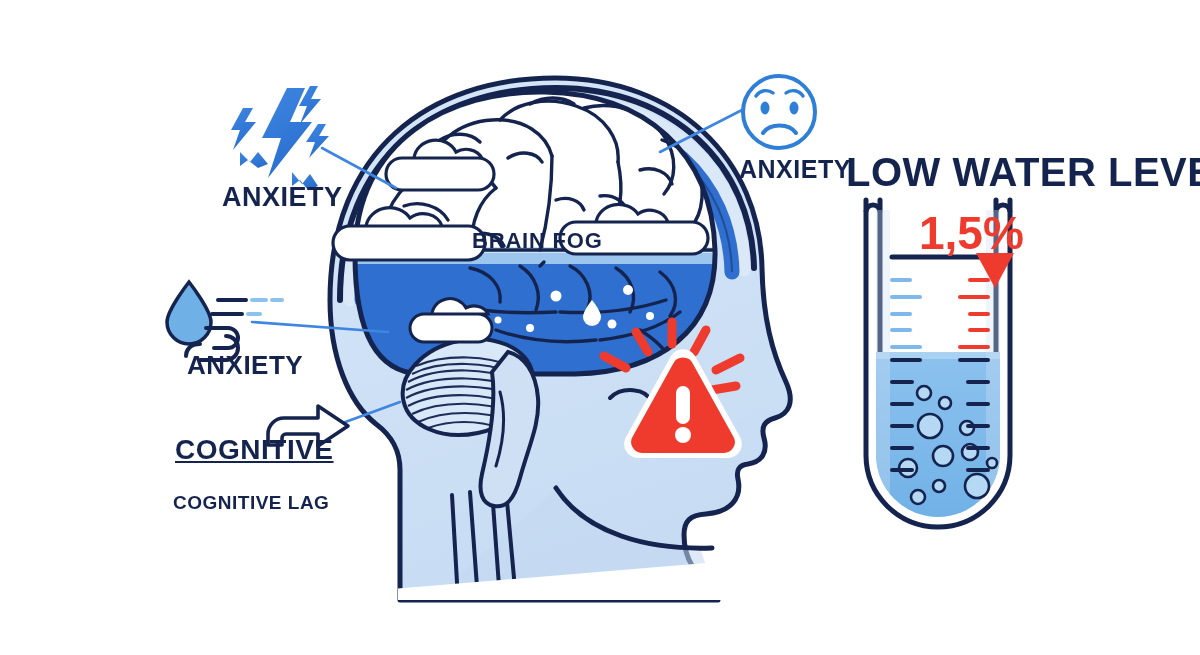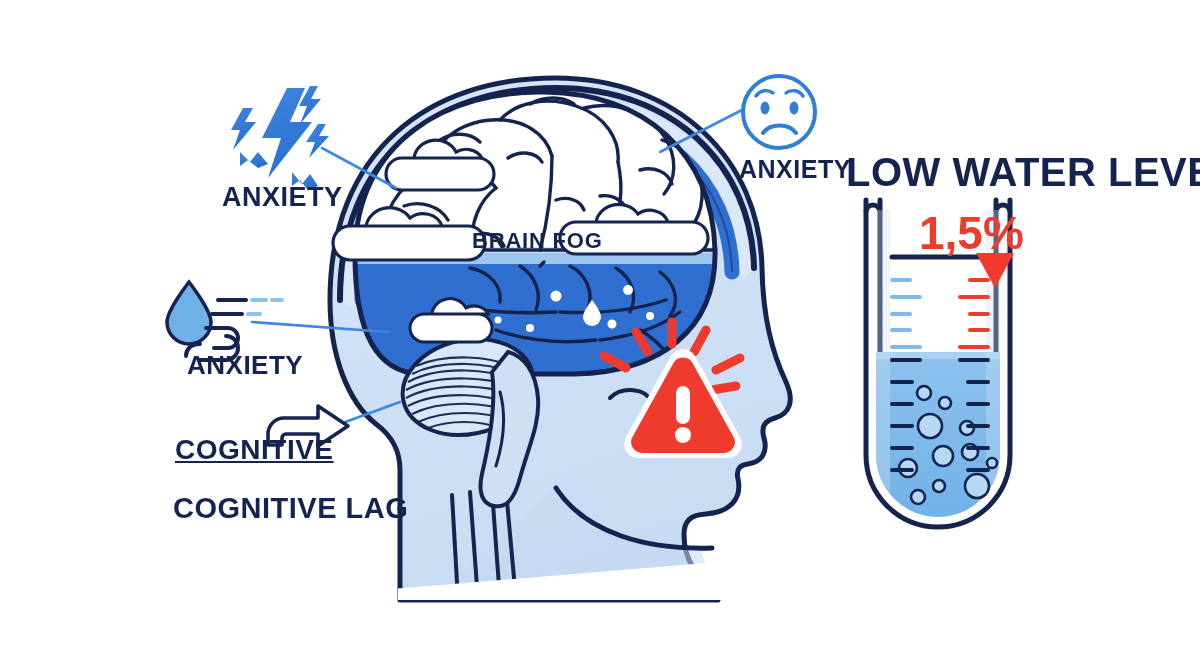--- a/index.html
+++ b/index.html
@@ -15,21 +15,21 @@
     position:absolute;
     color:#14244f;
     font-weight:700;
     letter-spacing:0.5px;
     white-space:nowrap;
     font-family:"Liberation Sans", sans-serif;
   }
   #lbl-anxiety-bolt{left:222px;top:182px;font-size:27px;}
   #lbl-anxiety-drop{left:187px;top:350px;font-size:26px;}
   #lbl-cognitive-1{left:175px;top:434px;font-size:28px;text-decoration:underline;}
-  #lbl-cognitive-2{left:173px;top:492px;font-size:29px;}
+  #lbl-cognitive-2{left:173px;top:492px;font-size:19px;}
   #lbl-anxiety-face{left:739px;top:155px;font-size:25px;}
   #lbl-low-water{left:846px;top:150px;font-size:40px;}
   #lbl-brain-fog{left:472px;top:228px;font-size:22px;letter-spacing:0.8px;}
   #lbl-pct{
     position:absolute;left:898px;top:206px;
     font-size:46px;font-weight:700;color:#ef3b2d;
     font-family:"Liberation Sans", sans-serif;white-space:nowrap;margin-left:21px;
   }
 </style>
 </head>

